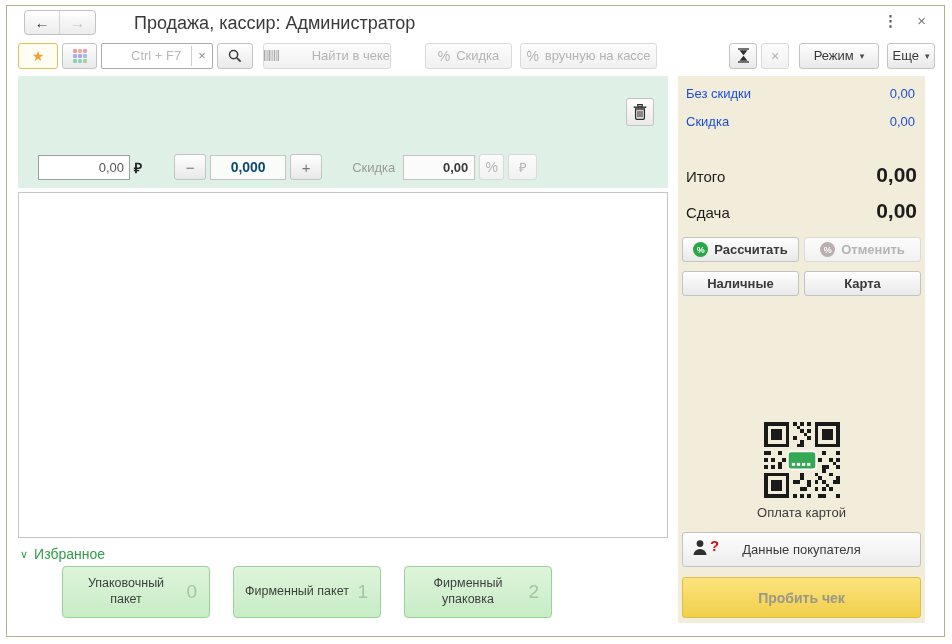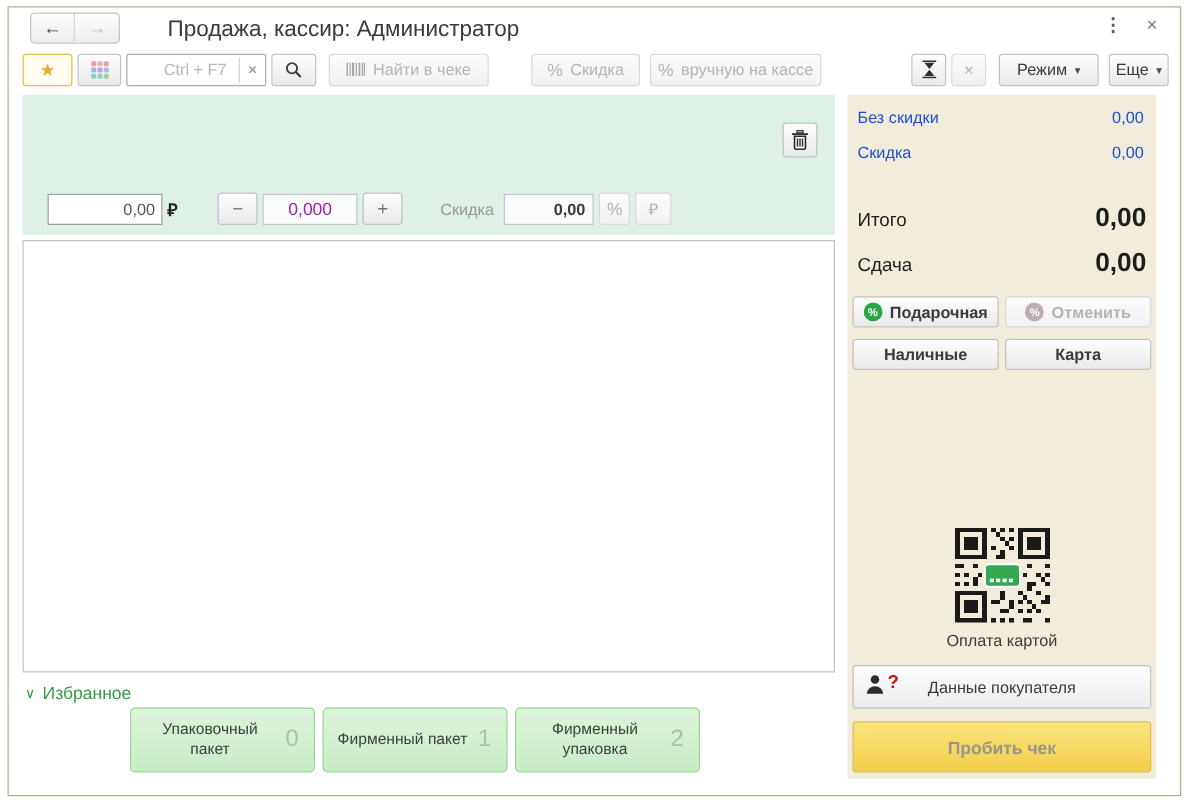--- a/index.html
+++ b/index.html
@@ -23,50 +23,50 @@
   .star-btn { width:40px; border:1px solid #e0bf57; background:#fffdf2; }
   .star-glyph { color:#f0a330; font-size:14px; }
   .grid-btn { width:35px; margin-left:4px; }
   .grid-icon { display:grid; grid-template-columns:repeat(3,4px); grid-auto-rows:4px; gap:1px; }
   .grid-icon i { border-radius:1px; }
   .search-box { margin-left:4px; width:112px; height:26px; border:1px solid #ababab; background:#fff; display:flex; align-items:center; border-radius:2px; }
   .search-box input { border:none; outline:none; flex:1; min-width:0; font-size:13px; color:#444; padding:0 5px; font-family:inherit;margin-left:24px; }
   .search-box input::placeholder { color:#b8b8b8; }
   .clear-x { width:21px; height:20px; border-left:1px solid #d2d2d2; display:flex; align-items:center; justify-content:center; color:#8a8a8a; font-size:13px; cursor:pointer; }
   .mag-btn { width:36px; margin-left:4px; }
-  .find-btn { width:128px; margin-left:10px; }
+  .find-btn { width:128px; margin-left:10px;justify-content:space-between; }
   .disc-btn { width:87px; margin-left:34px; }
   .manual-btn { width:137px; margin-left:8px; }
   .hg-btn { width:28px; margin-left:auto; }
   .x-btn { width:28px; margin-left:4px; font-size:14px; }
   .mode-btn { width:80px; margin-left:10px; }
   .more-btn { width:48px; margin-left:8px; margin-right:3px; }
   .dd-arrow { font-size:9px; color:#4a4a4a; }
   .pct-glyph { font-size:14px; color:#b4b4b4; }
 
   
   .item-panel { position:absolute; left:11px; top:70px; width:650px; height:112px; background:#dff0e6; }
   .trash-btn { position:absolute; right:14px; top:22px; width:28px; height:28px; }
   .item-controls { position:absolute; left:20px; bottom:8px; display:flex; align-items:center; }
   .price-input { width:92px; height:25px; border:1px solid #9f9f9f; background:#fff; text-align:right; font-size:13px; color:#555; padding:0 5px; font-family:inherit; }
   .rub-sign { font-size:14px; font-weight:bold; color:#222; margin-left:4px; }
   .step-btn { width:32px; margin-left:0; font-size:15px; color:#777; }
-  .qty-box { width:76px; height:25px; margin:0 4px; border:1px solid #c4c4c4; background:#fafcfa; display:flex; align-items:center; justify-content:center; font-size:14px; font-weight:normal; color:#a21caf; }
+  .qty-box { width:76px; height:25px; margin:0 4px; border:1px solid #c4c4c4; background:#fafcfa; display:flex; align-items:center; justify-content:center; font-size:14px; font-weight:bold; color:#0c4a6e; }
   .disc-label { margin-left:30px; font-size:13px; color:#9a9a9a; }
   .disc-input { width:72px; height:25px; margin-left:8px; border:1px solid #c4c4c4; background:#fbfbfb; text-align:right; font-size:13px; font-weight:bold; color:#3a3a3a; padding:0 6px; font-family:inherit; }
   .mini-btn { width:25px; margin-left:4px; }
   .mini-btn.rb { width:29px; }
 
   
   .receipt-list { position:absolute; left:11px; top:186px; width:650px; height:346px; border:1px solid #c6c6c6; background:#fff; }
 
   
   .fav-header { position:absolute; left:13px; top:540px; display:flex; align-items:center; gap:6px; color:#2f9e44; font-size:14px; cursor:pointer; }
   .fav-chevron { font-size:11px; color:#2f9e44; }
-  .fav-row { position:absolute; left:55px; top:560px; display:flex; gap:6px;margin-left:42px; }
+  .fav-row { position:absolute; left:55px; top:560px; display:flex; gap:23px; }
   .fav-btn { position:relative; width:148px; height:52px; background:linear-gradient(#def4db,#c7edc5); border:1px solid #98d298; border-radius:4px; display:flex; align-items:center; justify-content:center; cursor:pointer; padding:4px 30px 4px 10px; }
   .fav-label { font-size:12.5px; color:#3f3f3f; text-align:center; line-height:1.25; }
   .fav-count { position:absolute; right:12px; top:50%; transform:translateY(-50%); font-size:19px; color:#9fc8a0; }
 
   
   .side-panel { position:absolute; left:671px; top:70px; width:247px; height:547px; background:#f1edda; display:flex; flex-direction:column; padding:0 4px; }
   .sum-row { display:flex; justify-content:space-between; font-size:13px; color:#1d4ed8; padding:0 6px 0 4px; }
   .sum-row.r1 { margin-top:10px; } .sum-row.r2 { margin-top:13px; }
   .total-row { display:flex; justify-content:space-between; align-items:baseline; padding:0 4px; }
   .total-row .lbl { font-size:15px; font-weight:normal; color:#1d1d1d; }
@@ -242,21 +242,21 @@
       <span class="lbl">Итого</span>
       <span class="val">0,00</span>
     </div>
     <div class="total-row t2">
       <span class="lbl">Сдача</span>
       <span class="val">0,00</span>
     </div>
     <div class="side-btn-row b1">
       <div class="btn side-btn">
         <span class="circle-pct on">%</span>
-        <span>Подарочная</span>
+        <span>Рассчитать</span>
       </div>
       <div class="btn side-btn disabled">
         <span class="circle-pct off">%</span>
         <span>Отменить</span>
       </div>
     </div>
     <div class="side-btn-row b2">
       <div class="btn side-btn">
           <span>Наличные</span>
         </div>

